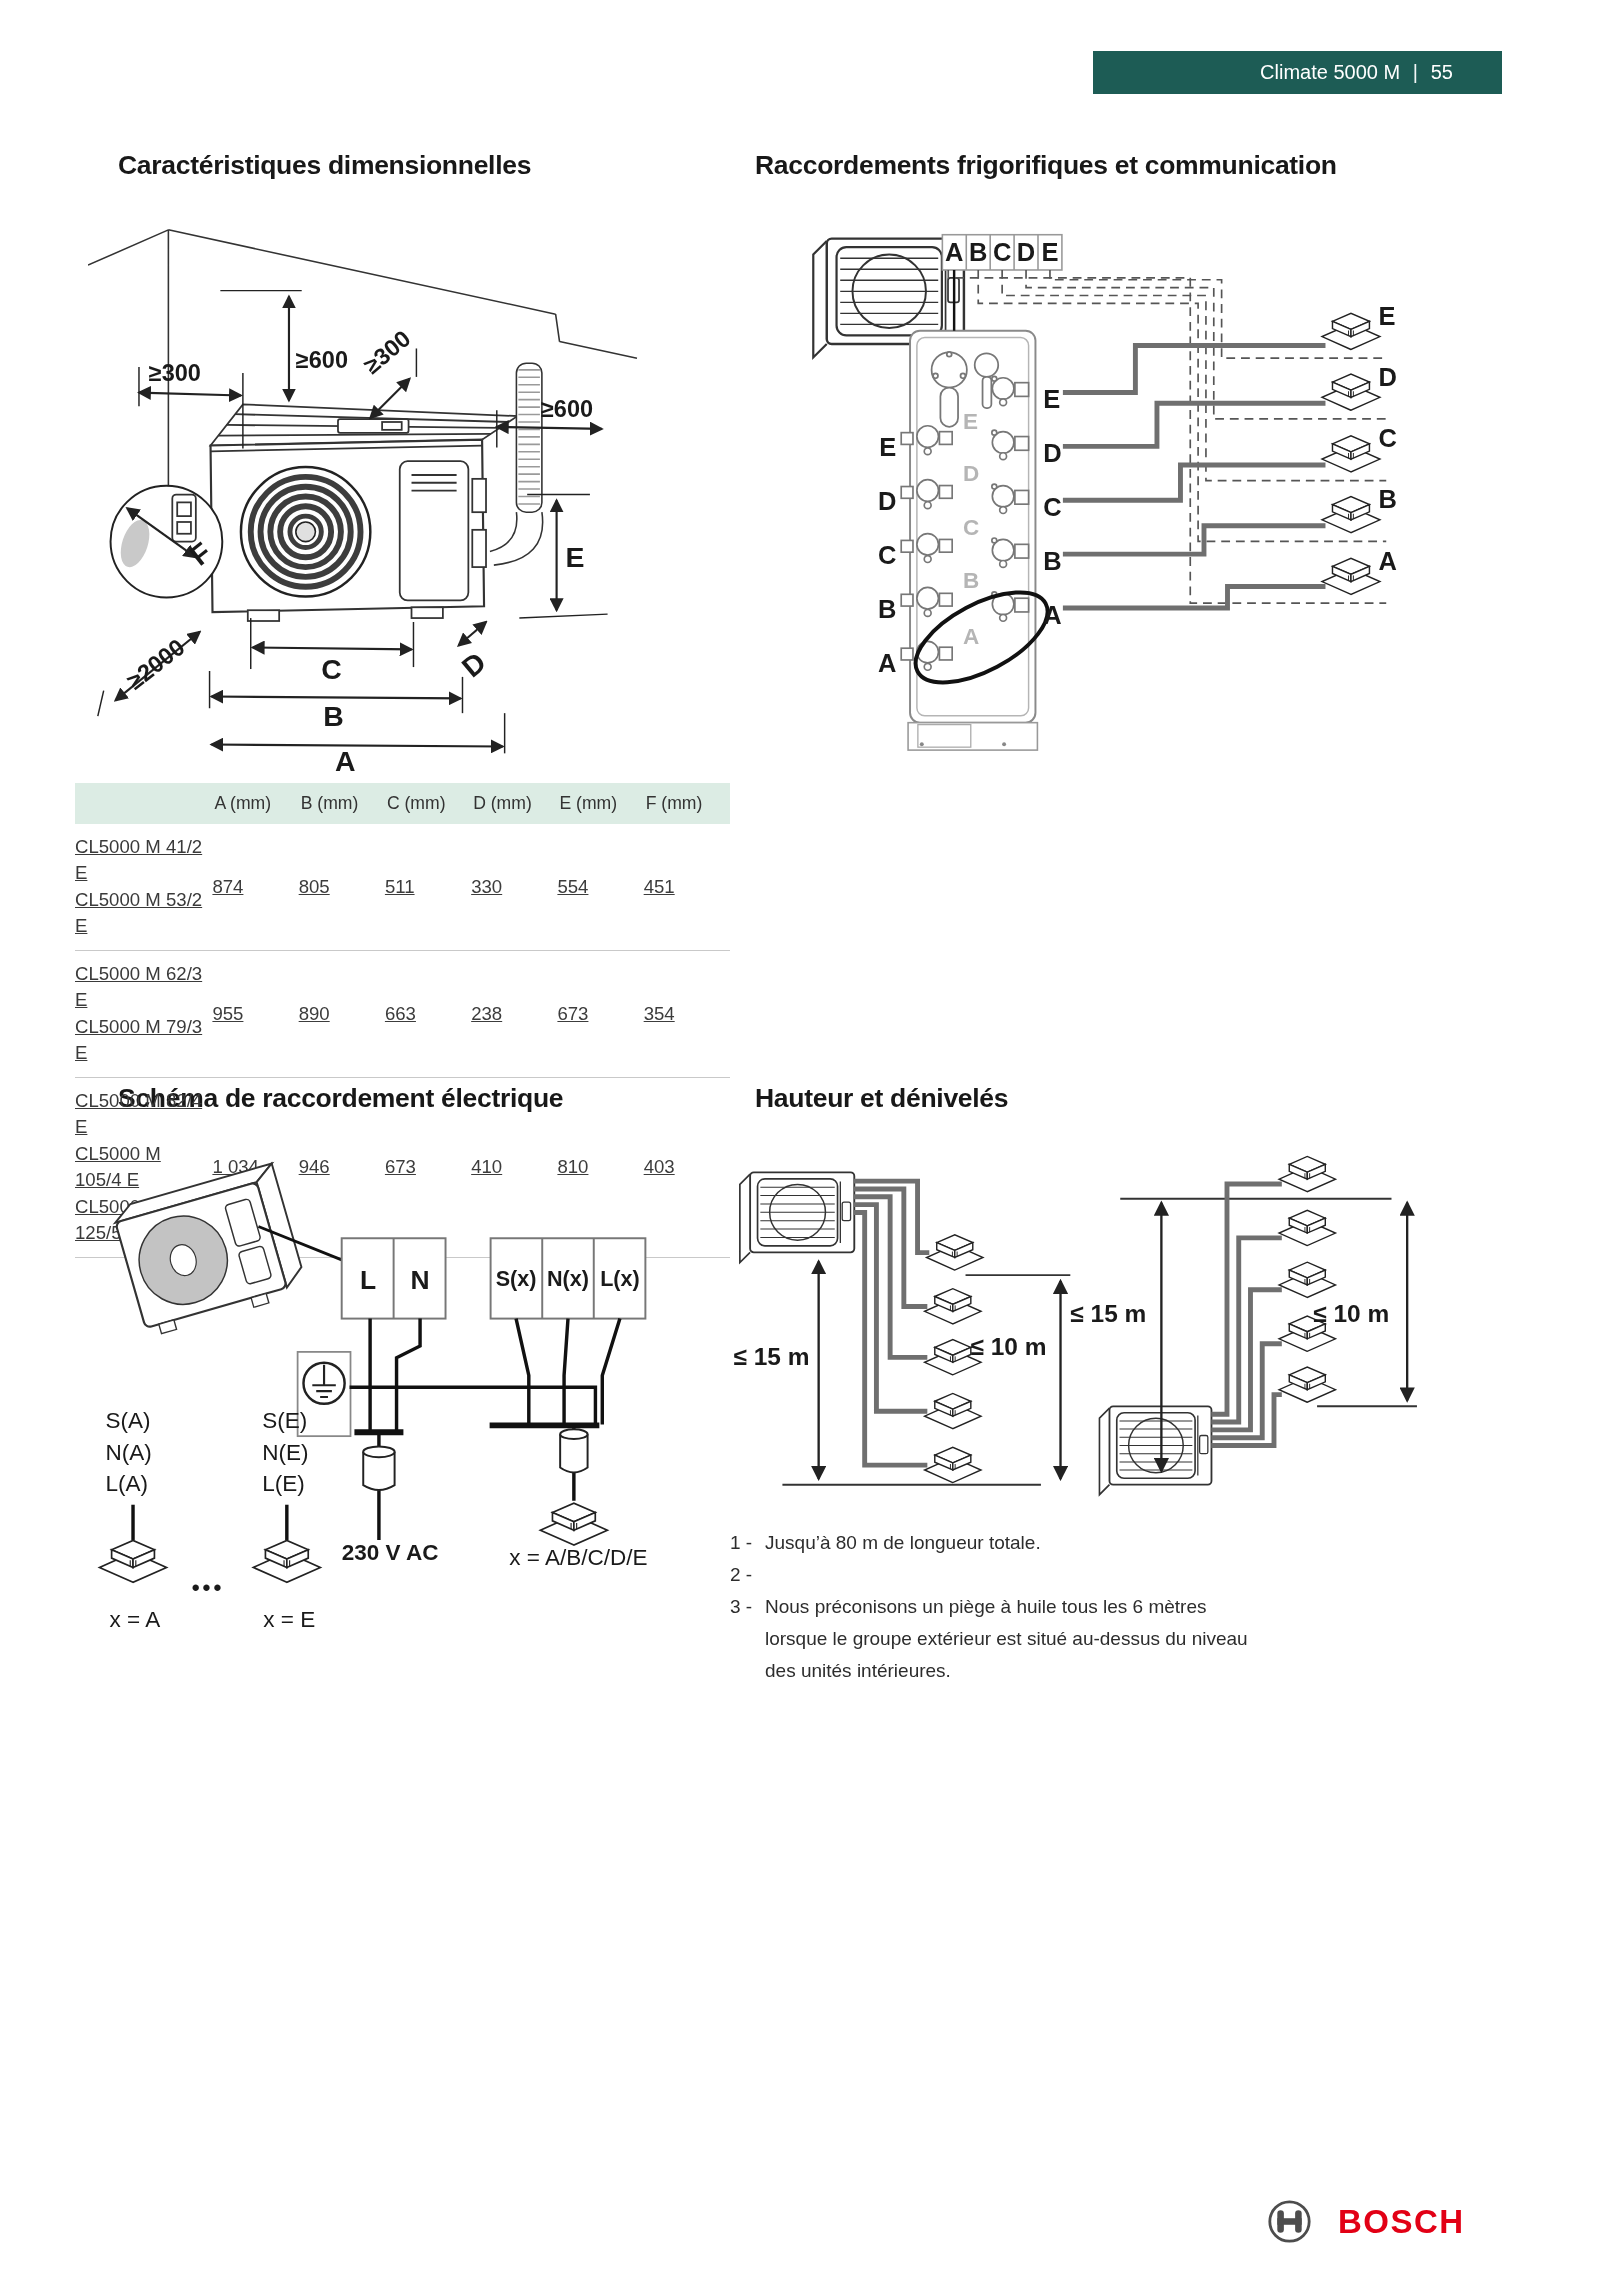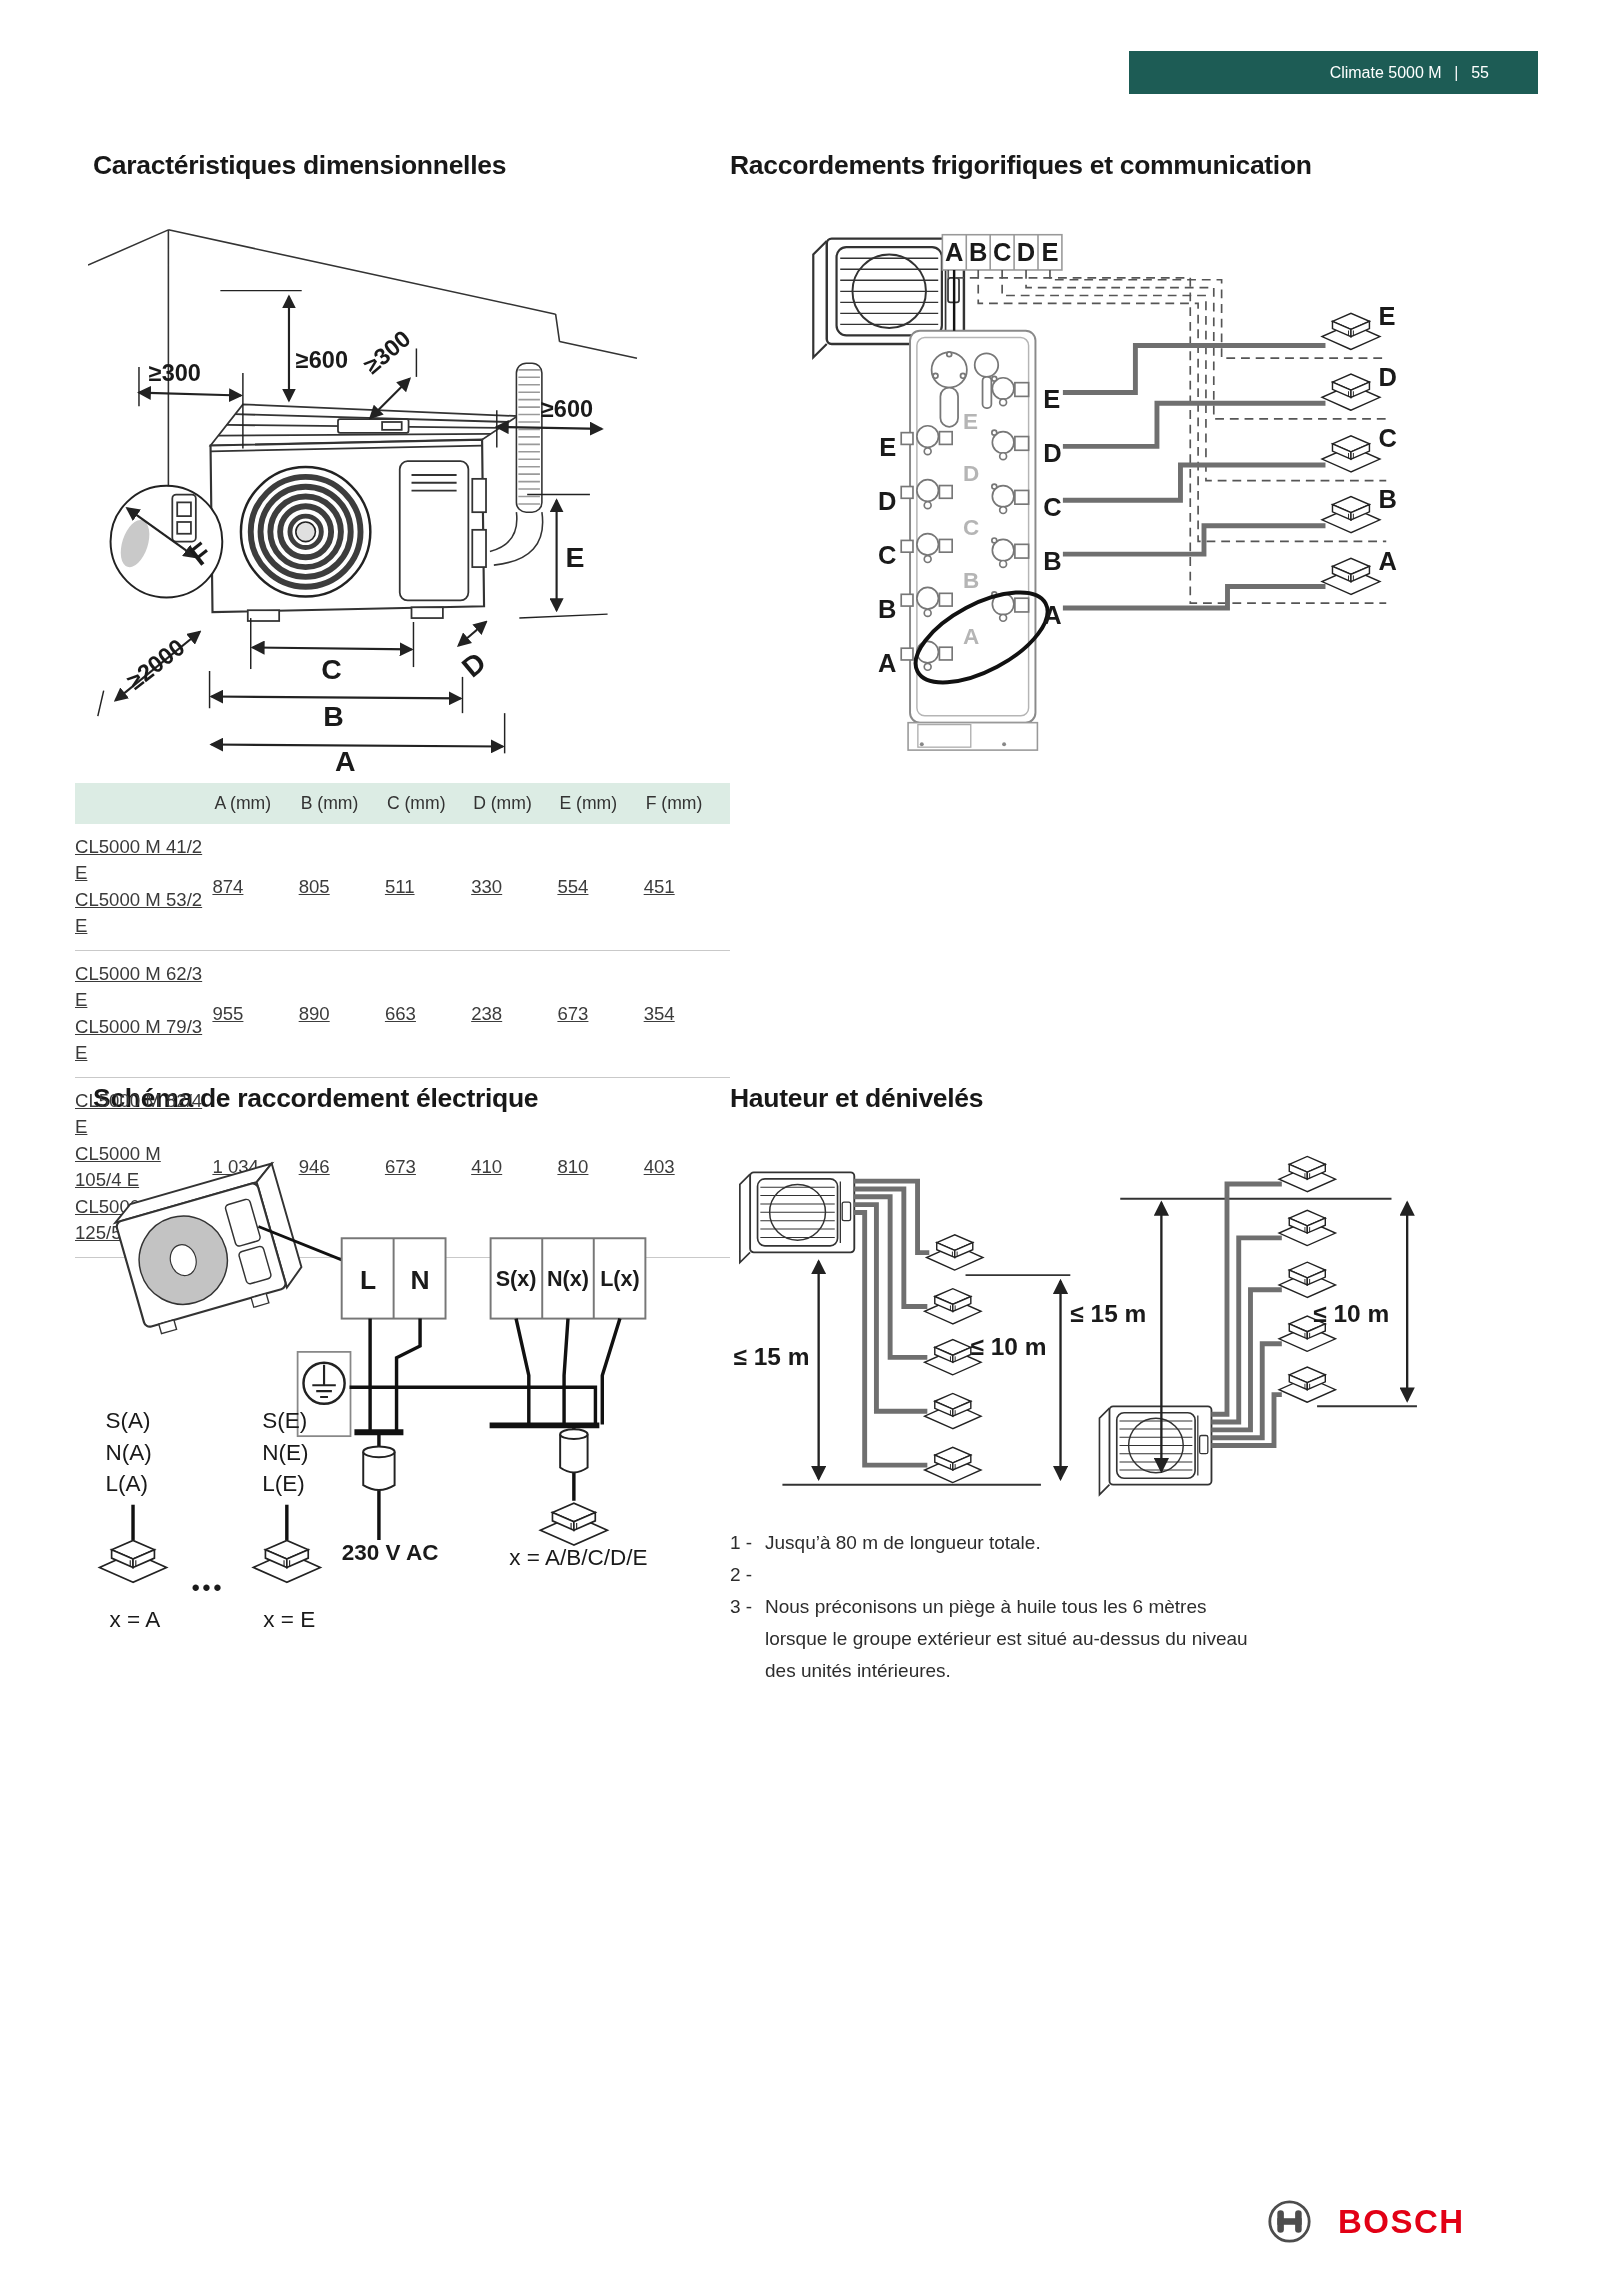--- a/index.html
+++ b/index.html
@@ -5,28 +5,28 @@
   * { margin:0; padding:0; box-sizing:border-box; }
   html,body { background:#fff; }
   .page {
     position:relative; width:1620px; height:2292px; background:#ffffff;
     font-family:"Liberation Sans", sans-serif; overflow:hidden;
   }
   
   .banner {
     position:absolute; left:1093px; top:51px; width:409px; height:43px;
     background:#1d5c55; color:#ffffff; display:flex; align-items:center;
-    justify-content:flex-end; padding-right:49px; font-size:16px;margin-left:36px;
+    justify-content:flex-end; padding-right:49px; font-size:20px;
   }
   .banner .divider { margin:0 12.7px; font-weight:300; opacity:.95; }
   .banner .pageno { font-weight:normal; }
   
   .sec-title {
     position:absolute; font-size:26.5px; font-weight:bold; color:#181818;
-    letter-spacing:-0.3px; white-space:nowrap;
+    letter-spacing:-0.3px; white-space:nowrap;margin-left:25px;
   }
   #t-dim  { left:93px;  top:150px; }
   #t-frig { left:730px; top:150px; }
   #t-elec { left:93px;  top:1083px; }
   #t-haut { left:730px; top:1083px; }
   
   .diag { position:absolute; }
   #d-dim  { left:88px;  top:218px; }
   #d-frig { left:802px; top:221px; }
   #d-elec { left:86px;  top:1140px; }

